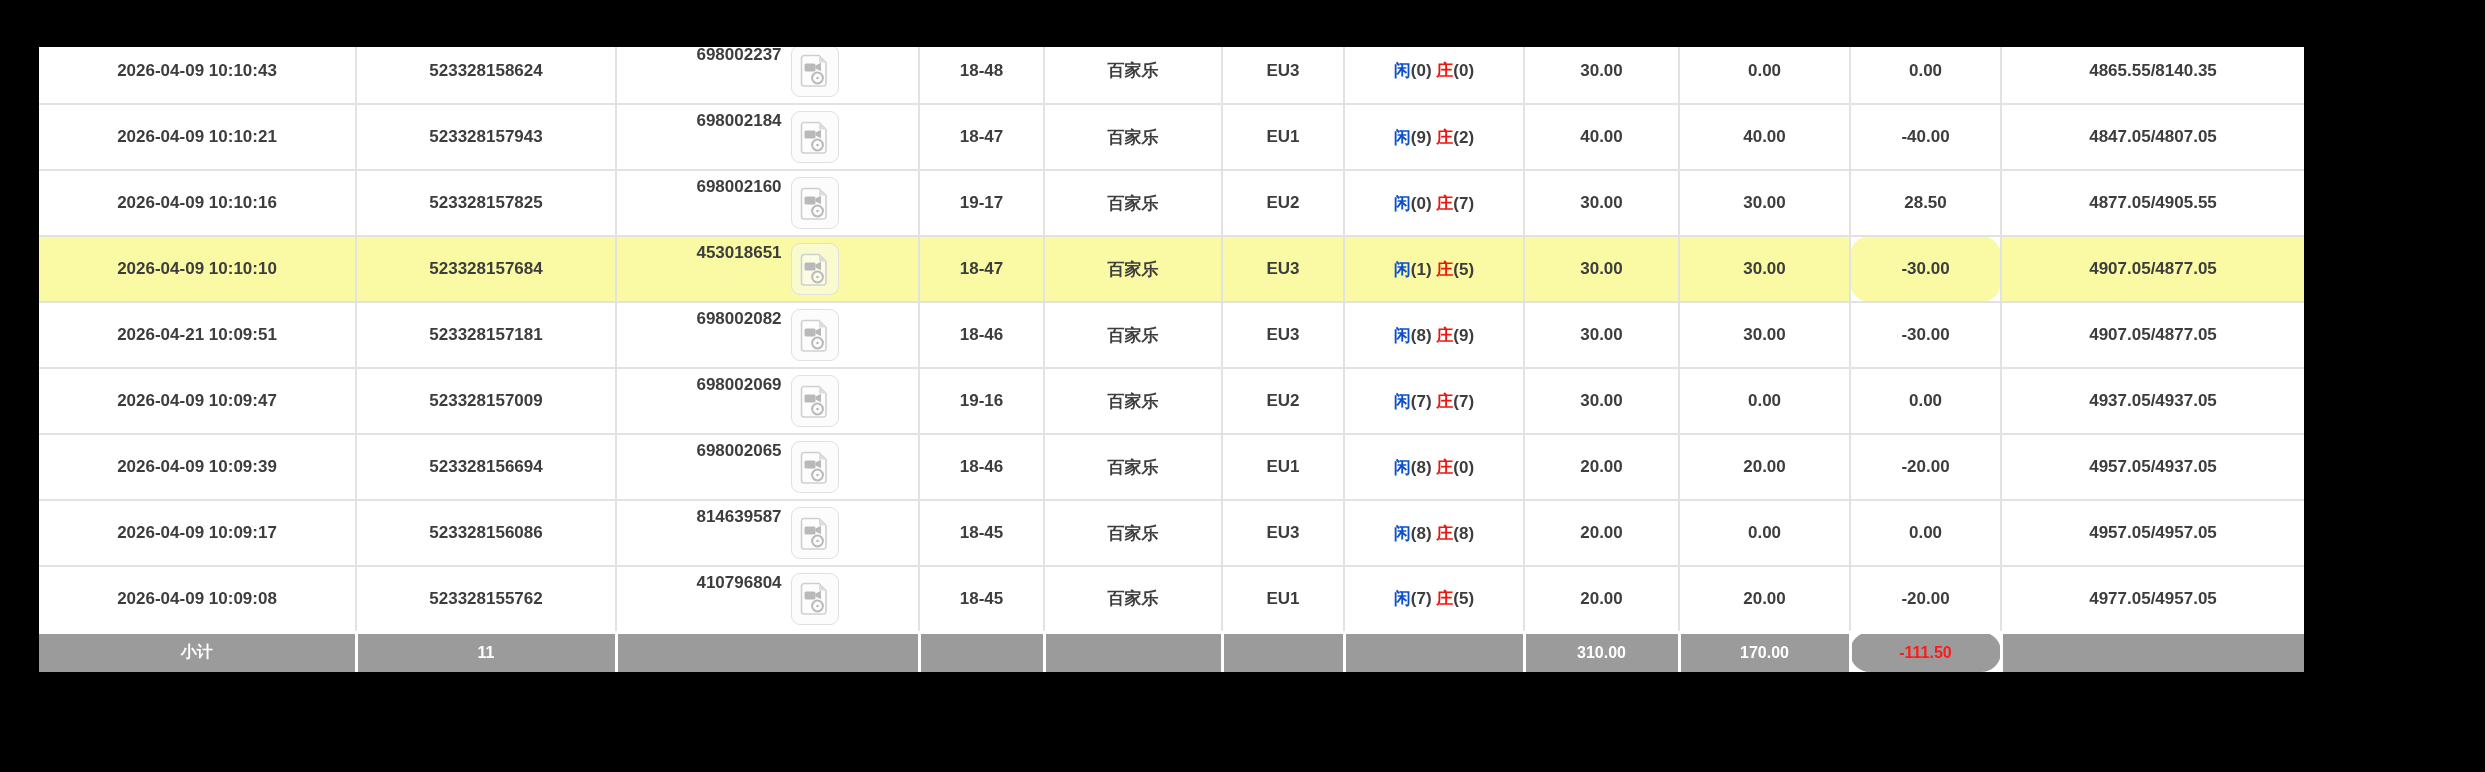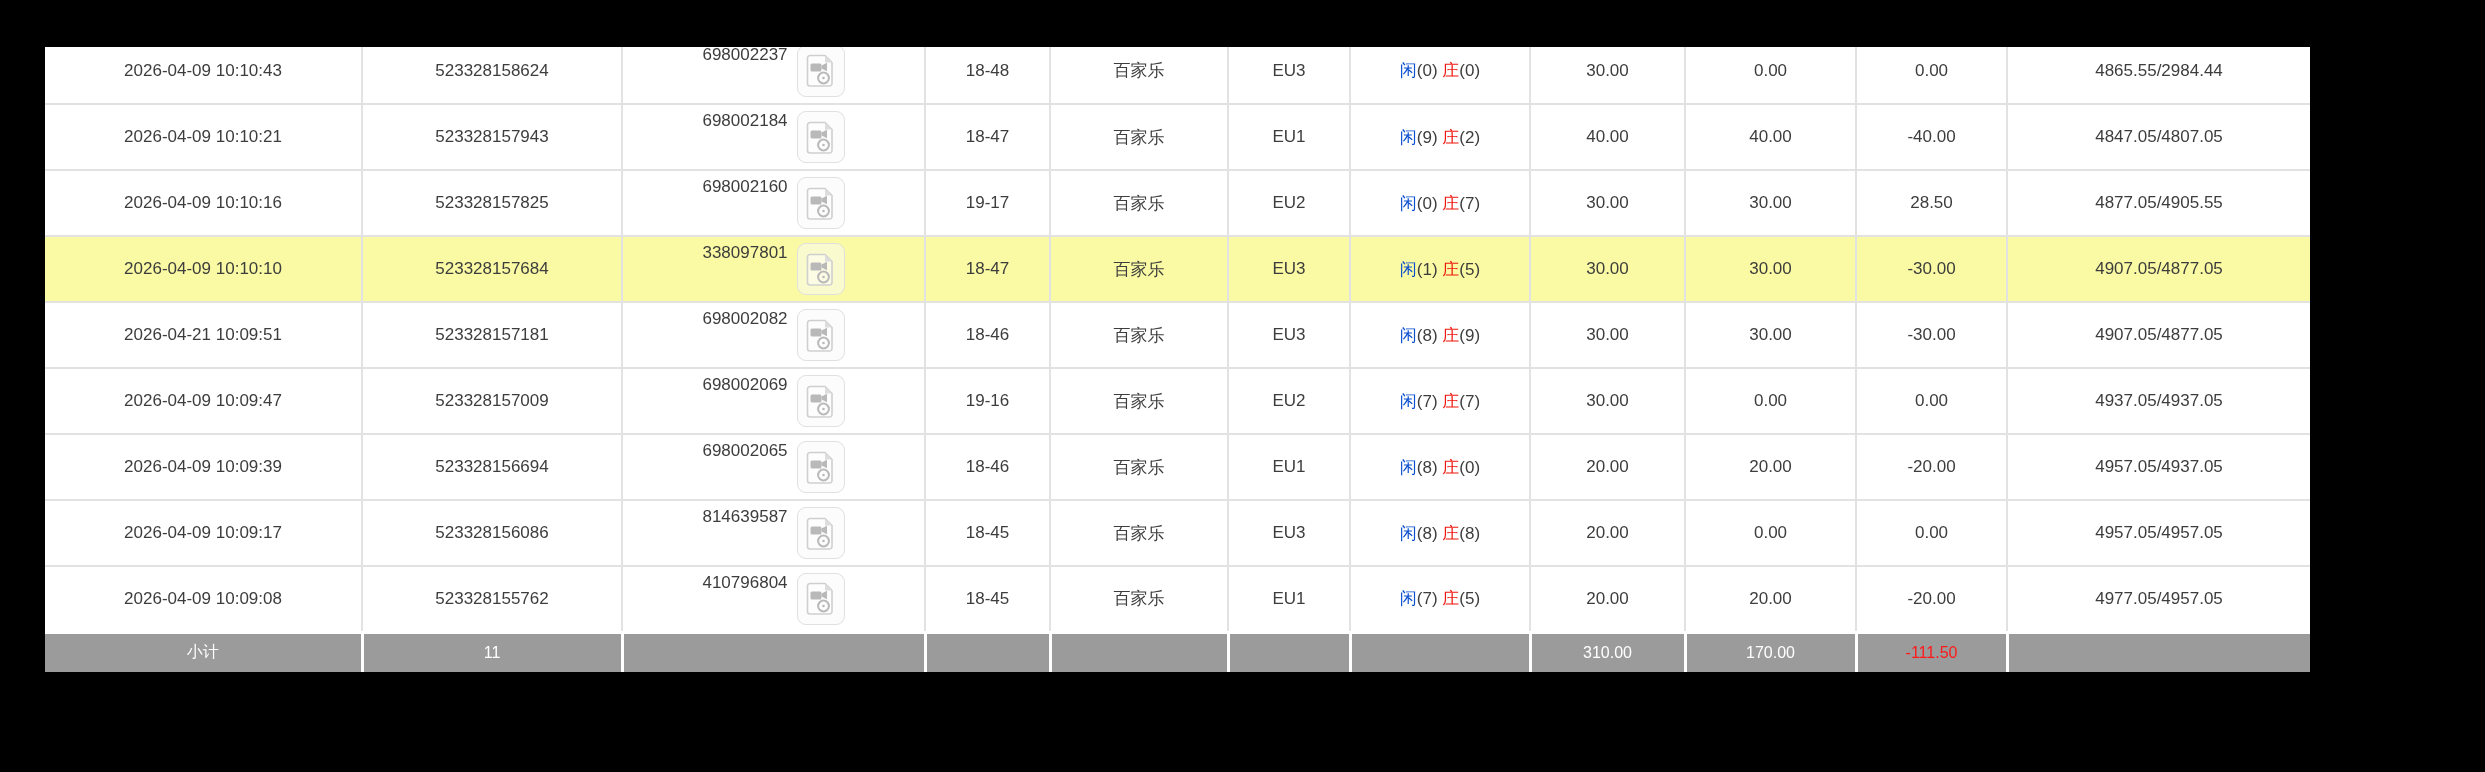--- a/index.html
+++ b/index.html
@@ -1,35 +1,35 @@
 <!DOCTYPE html>
 <html style="--bet-blue: #0b63e5; --player-blue: #0b4fd1; --banker-red: #ee150c; --loss-red: #f00c0c; --highlight: #fafaa4; --footer-bg: #9b9b9b; --footer-red: #ff1a1a;"><head>
 <meta charset="utf-8">
 <style>
   html,body{margin:0;padding:0;}
   body{
     width:2485px;height:772px;background:#000;position:relative;overflow:hidden;
     font-family:"Liberation Sans","DejaVu Sans",sans-serif;
   }
   .table-viewport{
-    position:absolute;left:45px;top:47px;width:2266px;height:680px;overflow:hidden;
+    position:absolute;left:39px;top:47px;width:2266px;height:680px;overflow:hidden;font-weight:bold;
   }
   .clip-shift{margin-top:-9px;}
   table.records{
     border-collapse:collapse;table-layout:fixed;width:2265px;background:#fff;
     border-style:hidden;
   }
   table.records td{
     border:2px solid #e2e2e2;text-align:center;vertical-align:middle;
     font-size:17px;color:#3d3d3d;padding:0 4px;overflow:hidden;white-space:nowrap;
   }
   tr.record-row{height:66px;}
   tr.record-row.hl td{background:var(--highlight,#fafaa4);}
   .c-blue{color:var(--bet-blue,#0b63e5);}
-  .c-red{color:var(--loss-red,#f00c0c);}
+  .c-red{color:var(--loss-red,#f00c0c);border-radius:20px;}
   .player{color:var(--player-blue,#0b4fd1);}
   .banker{color:var(--banker-red,#ee150c);}
   .round-wrap{display:inline-flex;justify-content:center;}
   .icon-btn{
     display:inline-flex;align-items:center;justify-content:center;
     width:46px;height:50px;margin-left:9px;
     border:1px solid #e0e0e0;border-radius:9px;background:rgba(250,250,250,.5);
     cursor:pointer;flex:none;
   }
   tr.footer-row td{
@@ -75,21 +75,21 @@
     </svg>
   </span>
 </span></td>
             <td>18-48</td>
             <td>百家乐</td>
             <td>EU3</td>
             <td><span class="player">闲</span><span>(0) </span><span class="banker">庄</span><span>(0)</span></td>
             <td class="c-blue">30.00</td>
             <td>0.00</td>
             <td>0.00</td>
-            <td>4865.55/2984.44</td>
+            <td>4865.55/8140.35</td>
           </tr>
           <tr class="record-row">
             <td>2026-04-09 10:10:21</td>
             <td>523328157943</td>
             <td><span class="round-wrap">
                 <span>698002184</span>
   <span class="icon-btn">
     <svg width="29" height="33" viewBox="0 0 29 33" xmlns="http://www.w3.org/2000/svg">
       <path d="M4 1.5 h15 l7 7 v21 a2.5 2.5 0 0 1 -2.5 2.5 h-19.5 a2.5 2.5 0 0 1 -2.5 -2.5 v-25.5 a2.5 2.5 0 0 1 2.5 -2.5 z" fill="#ffffff" fill-opacity="0.45" stroke="#cfcfcf" stroke-width="1.6"></path>
       <path d="M19 1.5 l7 7 h-7 z" fill="#dddddd"></path>
@@ -131,21 +131,21 @@
             <td><span class="player">闲</span><span>(0) </span><span class="banker">庄</span><span>(7)</span></td>
             <td class="c-blue">30.00</td>
             <td>30.00</td>
             <td>28.50</td>
             <td>4877.05/4905.55</td>
           </tr>
           <tr class="record-row hl">
             <td>2026-04-09 10:10:10</td>
             <td>523328157684</td>
             <td><span class="round-wrap">
-                <span>338097801</span>
+                <span>453018651</span>
   <span class="icon-btn">
     <svg width="29" height="33" viewBox="0 0 29 33" xmlns="http://www.w3.org/2000/svg">
       <path d="M4 1.5 h15 l7 7 v21 a2.5 2.5 0 0 1 -2.5 2.5 h-19.5 a2.5 2.5 0 0 1 -2.5 -2.5 v-25.5 a2.5 2.5 0 0 1 2.5 -2.5 z" fill="#ffffff" fill-opacity="0.45" stroke="#cfcfcf" stroke-width="1.6"></path>
       <path d="M19 1.5 l7 7 h-7 z" fill="#dddddd"></path>
       <rect x="4.5" y="9.5" width="11" height="8" rx="1.5" fill="#b9b9b9"></rect>
       <path d="M15.5 11.5 l5.5 -2.8 v8.6 l-5.5 -2.8 z" fill="#b9b9b9"></path>
       <circle cx="17.5" cy="24" r="5.4" fill="none" stroke="#b9b9b9" stroke-width="2"></circle>
       <circle cx="17.5" cy="24" r="1.3" fill="#b9b9b9"></circle>
     </svg>
   </span>

